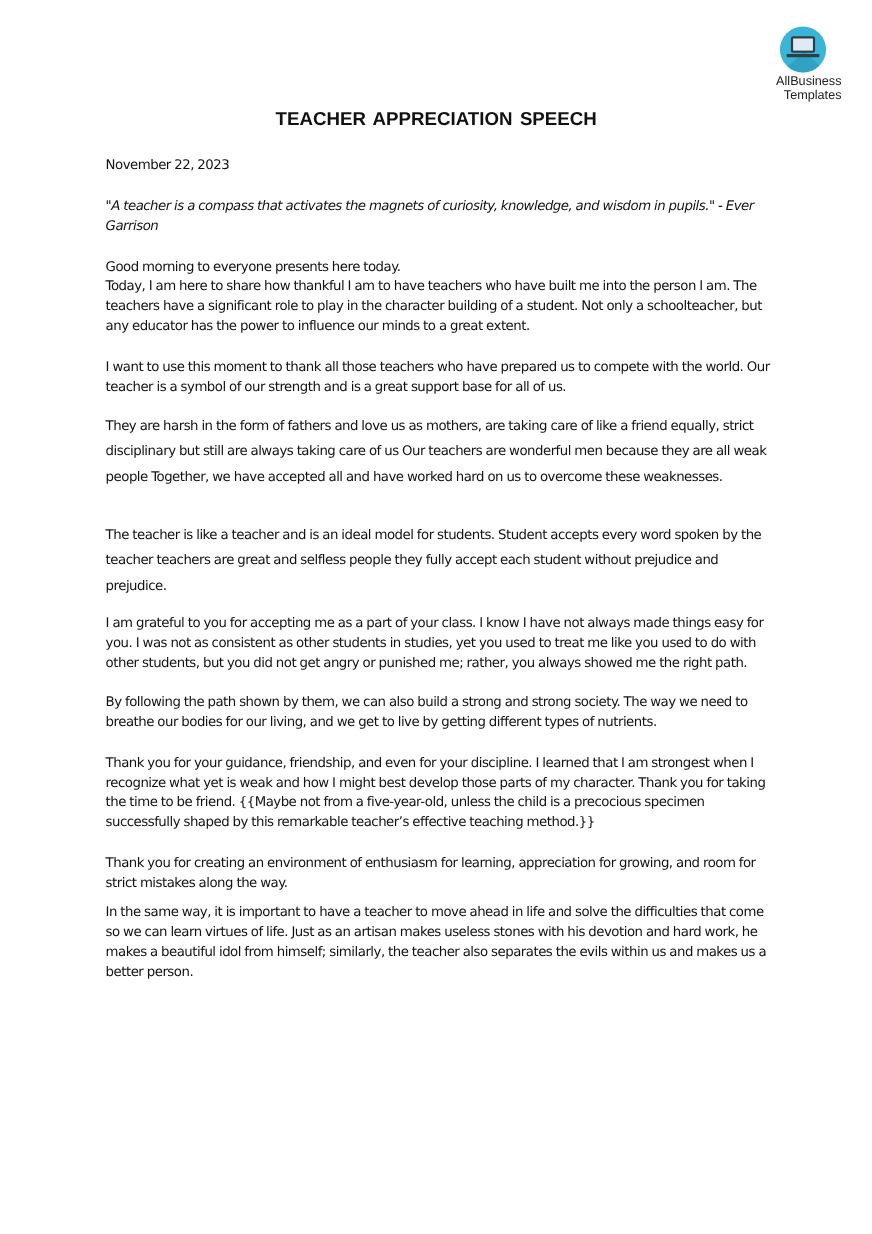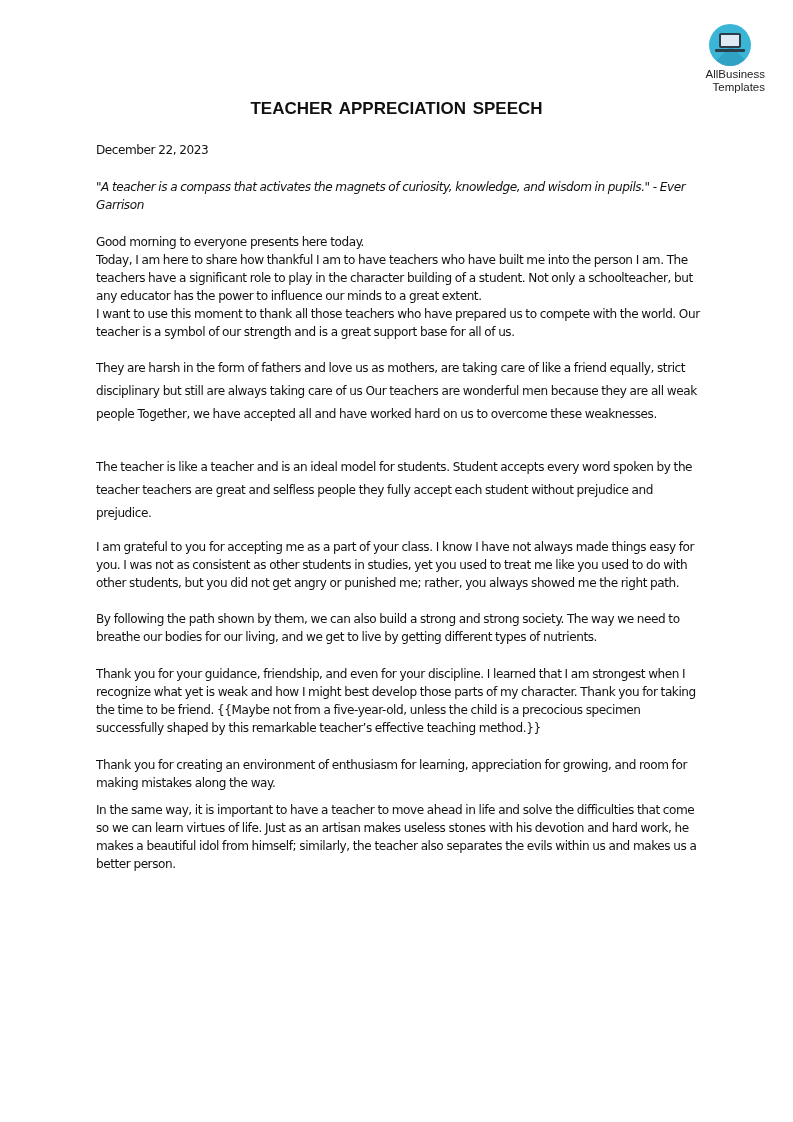--- a/index.html
+++ b/index.html
@@ -39,25 +39,25 @@
   </div>
   <div class="logo-text">
     <div>AllBusiness</div>
     <div>Templates</div>
   </div>
 </div>
 
 <div class="title">TEACHER APPRECIATION  SPEECH</div>
 
 <div class="content">
-  <p>December 22, 2023</p>
+  <p>November 22, 2023</p>
   <p class="quote" style="margin-top:19px">"A teacher is a compass that activates the magnets of curiosity, knowledge, and wisdom in pupils." - Ever Garrison</p>
   <p style="margin-top:19px">Good morning to everyone presents here today.</p>
   <p style="">Today, I am here to share how thankful I am to have teachers who have built me into the person I am. The teachers have a significant role to play in the character building of a student. Not only a schoolteacher, but any educator has the power to influence our minds to a great extent.</p>
-  <p style="">I want to use this moment to thank all those teachers who have prepared us to compete with the world. Our teacher is a symbol of our strength and is a great support base for all of us.</p>
+  <p style="margin-top:19px">I want to use this moment to thank all those teachers who have prepared us to compete with the world. Our teacher is a symbol of our strength and is a great support base for all of us.</p>
   <p class="wide" style="margin-top:16px">They are harsh in the form of fathers and love us as mothers, are taking care of like a friend equally, strict disciplinary but still are always taking care of us Our teachers are wonderful men because they are all weak people  Together, we have accepted all and have worked hard on us to overcome these weaknesses.</p>
   <p class="wide" style="margin-top:30px">The teacher is like a teacher and is an ideal model for students. Student accepts every word spoken by the teacher teachers are great and selfless people they fully accept each student without prejudice and prejudice.</p>
   <p style="margin-top:13px">I am grateful to you for accepting me as a part of your class. I know I have not always made things easy for you. I was not as consistent as other students in studies, yet you used to treat me like you used to do with other students, but you did not get angry or punished me; rather, you always showed me the right path.</p>
   <p style="margin-top:18px">By following the path shown by them, we can also build a strong and strong society. The way we need to breathe our bodies for our living, and we get to live by getting different types of nutrients.</p>
   <p style="margin-top:19px">Thank you for your guidance, friendship, and even for your discipline. I learned that I am strongest when I recognize what yet is weak and how I might best develop those parts of my character. Thank you for taking the time to be friend.  {{Maybe not from a five-year-old, unless the child is a precocious specimen successfully shaped by this remarkable teacher’s effective teaching method.}}</p>
-  <p style="margin-top:19px">Thank you for creating an environment of enthusiasm for learning, appreciation for growing, and room for making mistakes along the way.</p>
+  <p style="margin-top:19px">Thank you for creating an environment of enthusiasm for learning, appreciation for growing, and room for strict mistakes along the way.</p>
   <p style="margin-top:9px">In the same way, it is important to have a teacher to move ahead in life and solve the difficulties that come so we can learn virtues of life. Just as an artisan makes useless stones with his devotion and hard work, he makes a beautiful idol from himself; similarly, the teacher also separates the evils within us and makes us a better person.</p>
 </div>
 
 </body></html>

